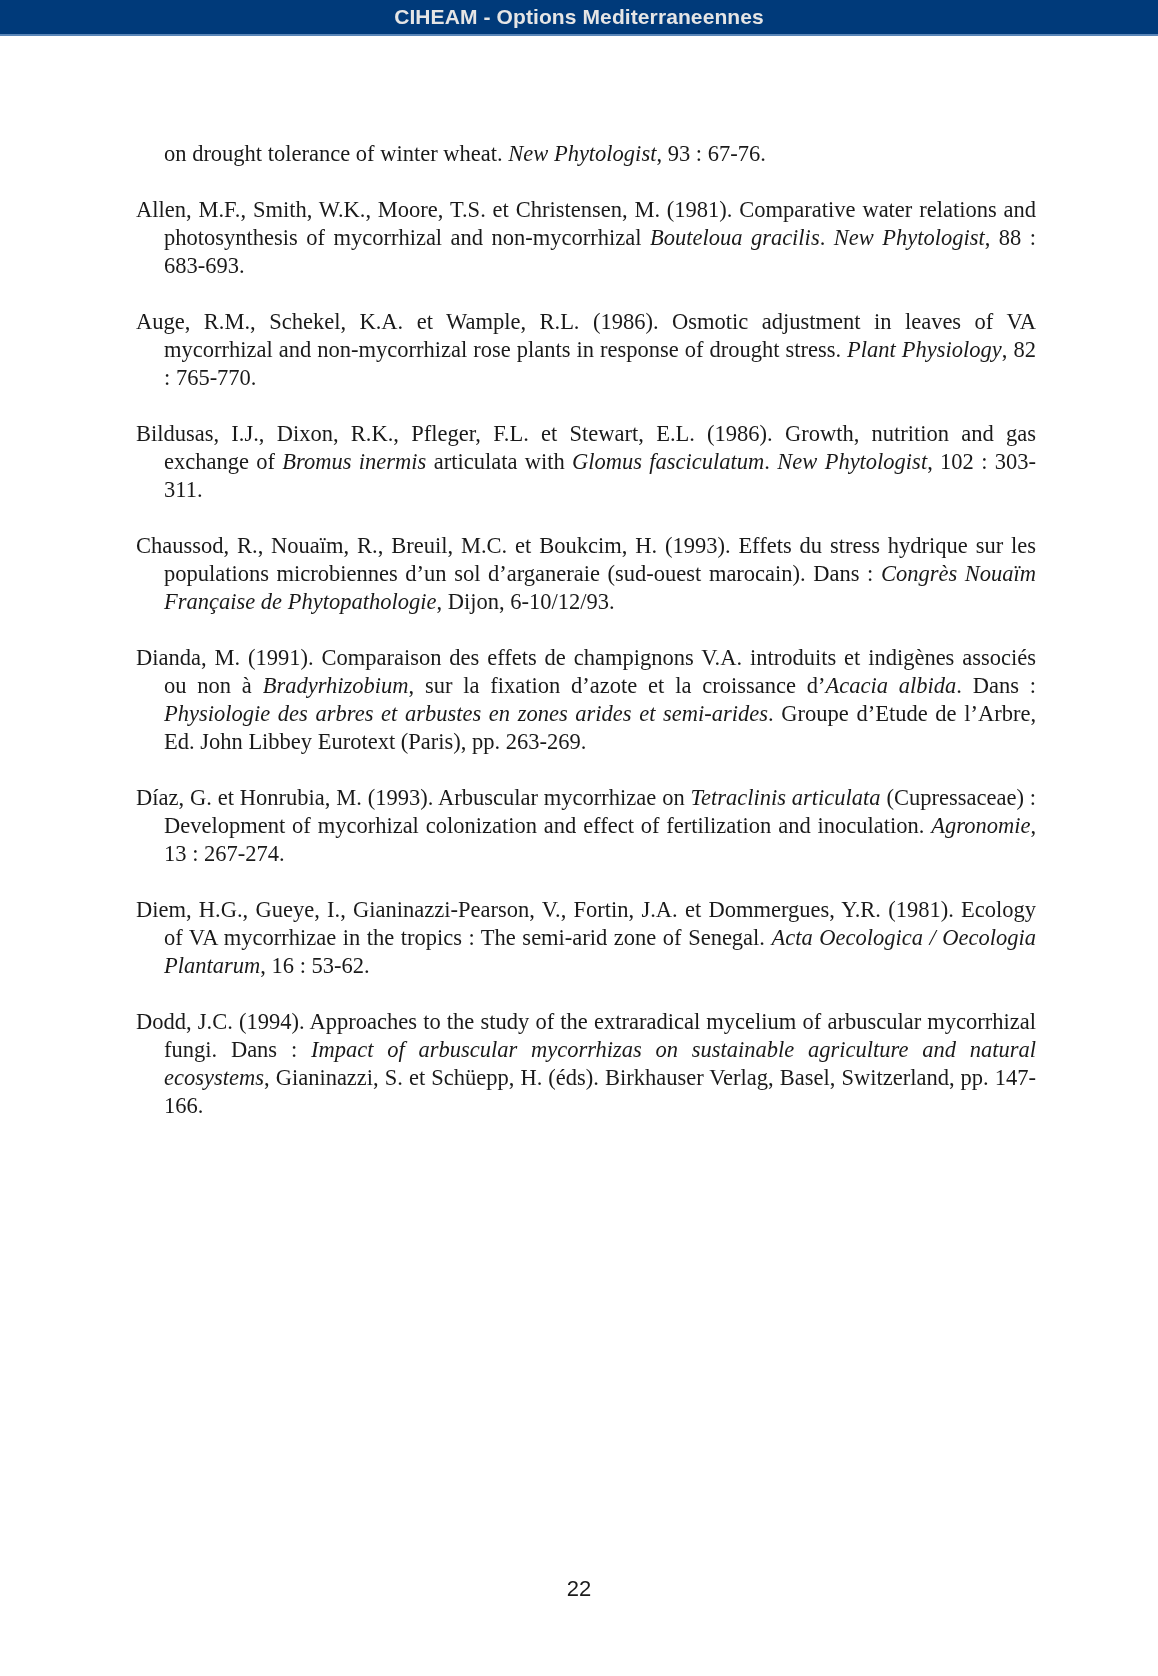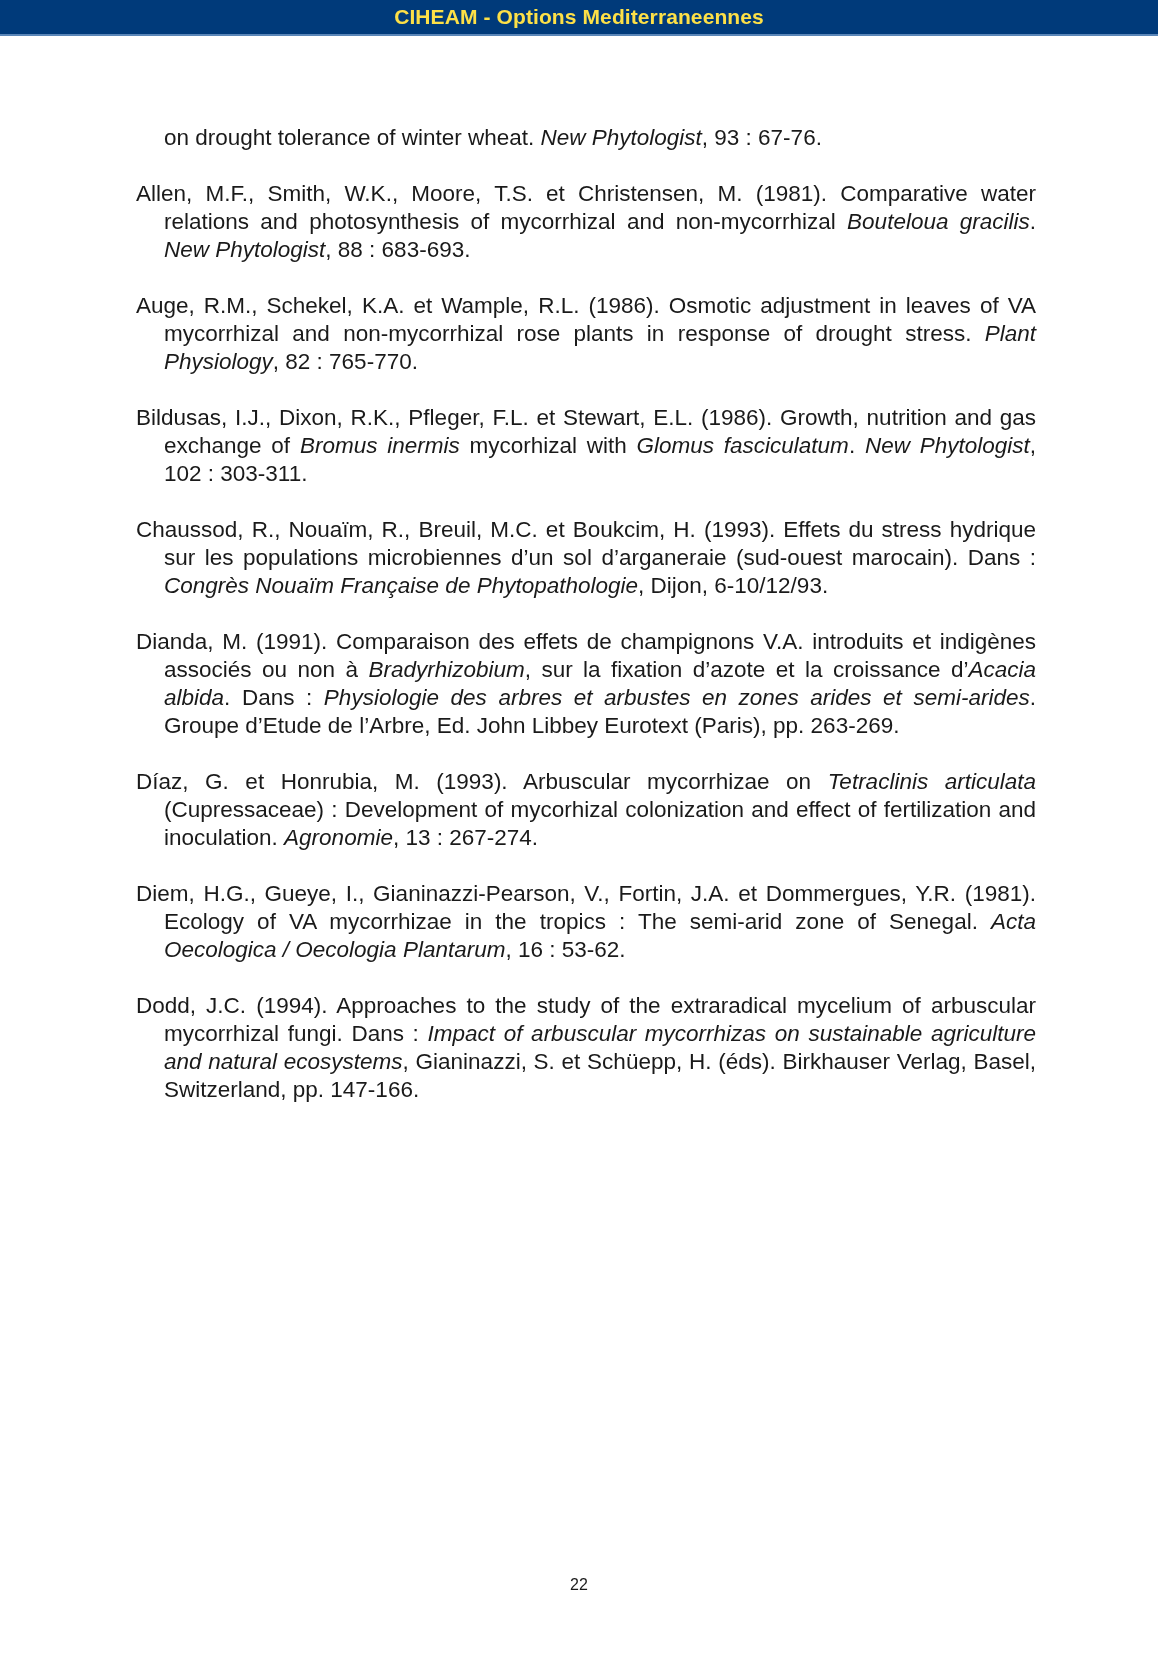--- a/index.html
+++ b/index.html
@@ -1,41 +1,41 @@
 <!DOCTYPE html>
 <html><head>
 <meta charset="utf-8">
 <style>
   html, body { margin: 0; padding: 0; background: #ffffff; }
   body { width: 1158px; height: 1676px; position: relative; overflow: hidden;
          font-family: "Liberation Sans", "DejaVu Sans", sans-serif; color: #1a1a1a; }
   .banner { position: absolute; left: 0; top: 0; width: 1158px; height: 34px;
             background: #003a7a; border-bottom: 2px solid #5a86b8;
             display: flex; align-items: center; justify-content: center; }
-  .banner-title { color: #fde047; font-weight: bold; font-size: 21px; letter-spacing: 0.1px; }
-  .refs { position: absolute; left: 136px; top: 124px; width: 900px; }
+  .banner-title { color: #e5e5e5; font-weight: bold; font-size: 21px; letter-spacing: 0.1px; }
+  .refs { position: absolute; left: 136px; top: 140px; width: 900px; font-family: Liberation Serif, serif; }
   .ref { font-size: 22.5px; line-height: 28px; padding-left: 28px; text-indent: -28px;
          text-align: justify; margin: 0 0 28px 0; }
   .ref.cont { padding-left: 28px; text-indent: 0; }
   .ref i { font-style: italic; }
   .page-number { position: absolute; left: 0; width: 1158px; top: 1576px;
-                 text-align: center; font-size: 16px; }
+                 text-align: center; font-size: 22px; }
 </style>
 </head>
 <body>
 
 <div class="banner">
   <span class="banner-title">CIHEAM - Options Mediterraneennes</span>
 </div>
 
 <div class="refs" id="refs">
     <p class="ref cont"><span>on drought tolerance of winter wheat. </span><i>New Phytologist</i><span>, 93 : 67-76.</span></p>
     <p class="ref"><span>Allen, M.F., Smith, W.K., Moore, T.S. et Christensen, M. (1981). Comparative water relations and photosynthesis of mycorrhizal and non-mycorrhizal </span><i>Bouteloua gracilis</i><span>. </span><i>New Phytologist</i><span>, 88 : 683-693.</span></p>
     <p class="ref"><span>Auge, R.M., Schekel, K.A. et Wample, R.L. (1986). Osmotic adjustment in leaves of VA mycorrhizal and non-mycorrhizal rose plants in response of drought stress. </span><i>Plant Physiology</i><span>, 82 : 765-770.</span></p>
-    <p class="ref"><span>Bildusas, I.J., Dixon, R.K., Pfleger, F.L. et Stewart, E.L. (1986). Growth, nutrition and gas exchange of </span><i>Bromus inermis</i><span> mycorhizal with </span><i>Glomus fasciculatum</i><span>. </span><i>New Phytologist</i><span>, 102 : 303-311.</span></p>
+    <p class="ref"><span>Bildusas, I.J., Dixon, R.K., Pfleger, F.L. et Stewart, E.L. (1986). Growth, nutrition and gas exchange of </span><i>Bromus inermis</i><span> articulata with </span><i>Glomus fasciculatum</i><span>. </span><i>New Phytologist</i><span>, 102 : 303-311.</span></p>
     <p class="ref"><span>Chaussod, R., Nouaïm, R., Breuil, M.C. et Boukcim, H. (1993). Effets du stress hydrique sur les populations microbiennes d’un sol d’arganeraie (sud-ouest marocain). Dans : </span><i>Congrès Nouaïm Française de Phytopathologie</i><span>, Dijon, 6-10/12/93.</span></p>
     <p class="ref"><span>Dianda, M. (1991). Comparaison des effets de champignons V.A. introduits et indigènes associés ou non à </span><i>Bradyrhizobium</i><span>, sur la fixation d’azote et la croissance d’</span><i>Acacia albida</i><span>. Dans : </span><i>Physiologie des arbres et arbustes en zones arides et semi-arides</i><span>. Groupe d’Etude de l’Arbre, Ed. John Libbey Eurotext (Paris), pp. 263-269.</span></p>
     <p class="ref"><span>Díaz, G. et Honrubia, M. (1993). Arbuscular mycorrhizae on </span><i>Tetraclinis articulata</i><span> (Cupressaceae) : Development of mycorhizal colonization and effect of fertilization and inoculation. </span><i>Agronomie</i><span>, 13 : 267-274.</span></p>
     <p class="ref"><span>Diem, H.G., Gueye, I., Gianinazzi-Pearson, V., Fortin, J.A. et Dommergues, Y.R. (1981). Ecology of VA mycorrhizae in the tropics : The semi-arid zone of Senegal. </span><i>Acta Oecologica / Oecologia Plantarum</i><span>, 16 : 53-62.</span></p>
     <p class="ref"><span>Dodd, J.C. (1994). Approaches to the study of the extraradical mycelium of arbuscular mycorrhizal fungi. Dans : </span><i>Impact of arbuscular mycorrhizas on sustainable agriculture and natural ecosystems</i><span>, Gianinazzi, S. et Schüepp, H. (éds). Birkhauser Verlag, Basel, Switzerland, pp. 147-166.</span></p>
   </div>
 
 <div class="page-number">22</div>
 
 </body></html>

